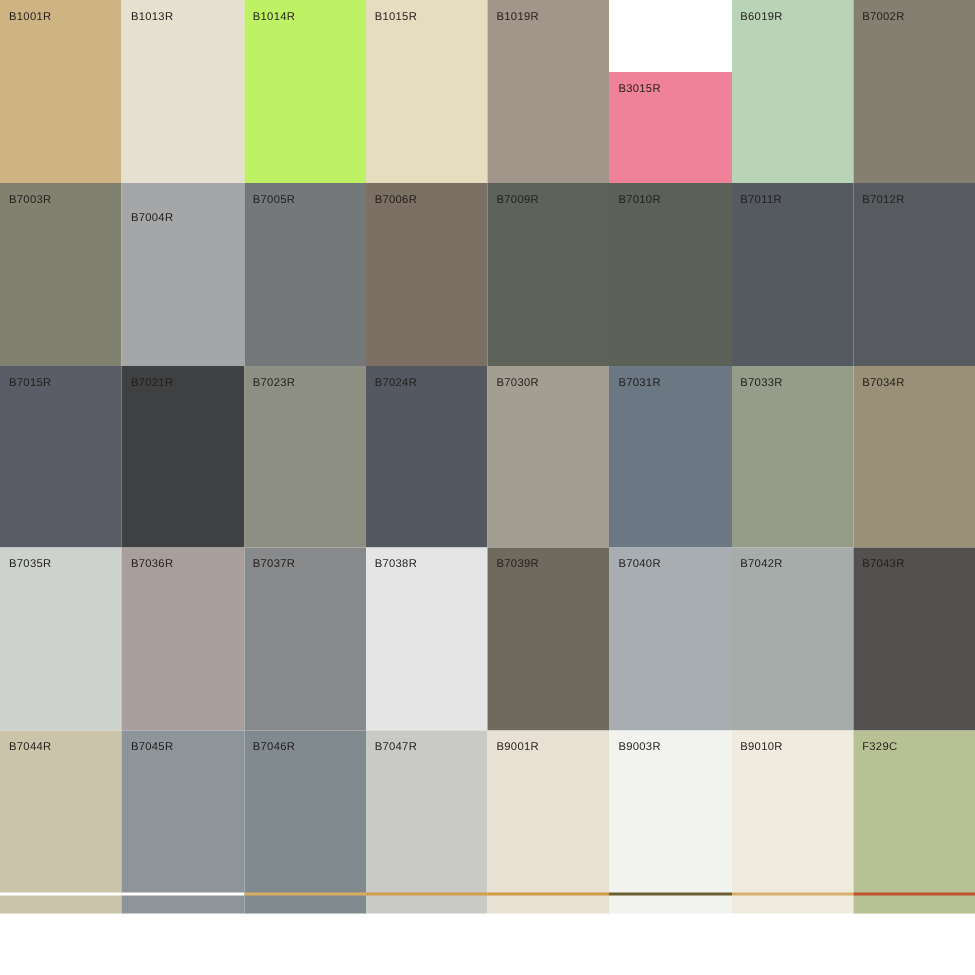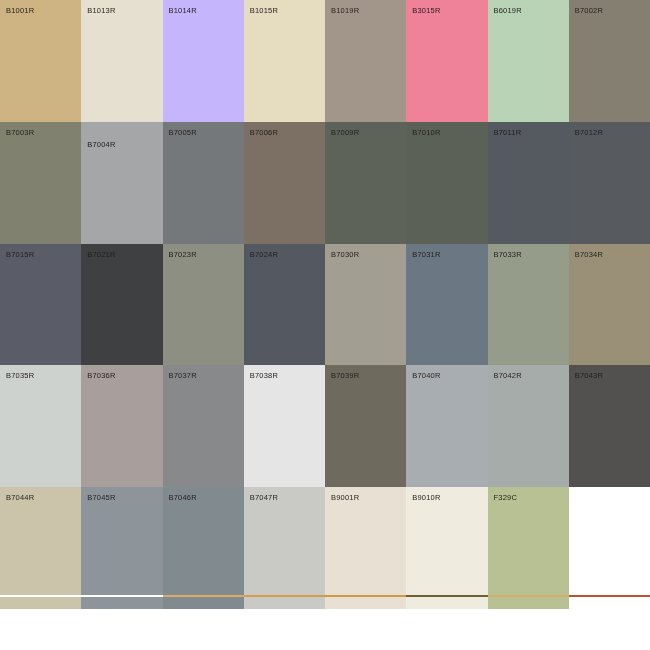--- a/index.html
+++ b/index.html
@@ -71,30 +71,30 @@
 
 <div id="page-canvas">
 
   <div id="swatch-grid">
       <div class="swatch" style="background-color: rgb(206, 179, 131);">
         <span class="swatch-label" style="color: rgb(35, 31, 28);">B1001R</span>
       </div>
       <div class="swatch" style="background-color: rgb(229, 224, 208);">
         <span class="swatch-label" style="color: rgb(35, 31, 28);">B1013R</span>
       </div>
-      <div class="swatch" style="background-color: #c4b5fd; text-align: center;">
+      <div class="swatch" style="background-color: #bef264; text-align: center;">
         <span class="swatch-label" style="color: rgb(35, 31, 28);">B1014R</span>
       </div>
       <div class="swatch" style="background-color: rgb(230, 220, 192);">
         <span class="swatch-label" style="color: rgb(35, 31, 28);">B1015R</span>
       </div>
       <div class="swatch" style="background-color: rgb(162, 150, 138);">
         <span class="swatch-label" style="color: rgb(35, 31, 28);">B1019R</span>
       </div>
-      <div class="swatch" style="background-color: rgb(239, 129, 152);">
+      <div class="swatch" style="background-color: rgb(239, 129, 152); margin-top: 48px;">
         <span class="swatch-label" style="color: rgb(35, 31, 28);">B3015R</span>
       </div>
       <div class="swatch" style="background-color: rgb(185, 211, 183);">
         <span class="swatch-label" style="color: rgb(35, 31, 28);">B6019R</span>
       </div>
       <div class="swatch" style="background-color: rgb(132, 127, 112);">
         <span class="swatch-label" style="color: rgb(35, 31, 28);">B7002R</span>
       </div>
       <div class="swatch" style="background-color: rgb(129, 129, 111);">
         <span class="swatch-label" style="color: rgb(35, 31, 28);">B7003R</span>
@@ -175,20 +175,23 @@
         <span class="swatch-label" style="color: rgb(35, 31, 28);">B7045R</span>
       </div>
       <div class="swatch" style="background-color: rgb(128, 138, 143);">
         <span class="swatch-label" style="color: rgb(35, 31, 28);">B7046R</span>
       </div>
       <div class="swatch" style="background-color: rgb(201, 202, 198);">
         <span class="swatch-label" style="color: rgb(35, 31, 28);">B7047R</span>
       </div>
       <div class="swatch" style="background-color: rgb(232, 224, 210);">
         <span class="swatch-label" style="color: rgb(35, 31, 28);">B9001R</span>
+      </div>
+      <div class="swatch" style="background-color: rgb(242, 242, 238);">
+        <span class="swatch-label" style="color: rgb(35, 31, 28);">B9003R</span>
       </div>
       <div class="swatch" style="background-color: rgb(240, 235, 223);">
         <span class="swatch-label" style="color: rgb(35, 31, 28);">B9010R</span>
       </div>
       <div class="swatch" style="background-color: rgb(183, 193, 148);">
         <span class="swatch-label" style="color: rgb(35, 31, 28);">F329C</span>
       </div>
     </div>
 
   <div id="bottom-rule">

